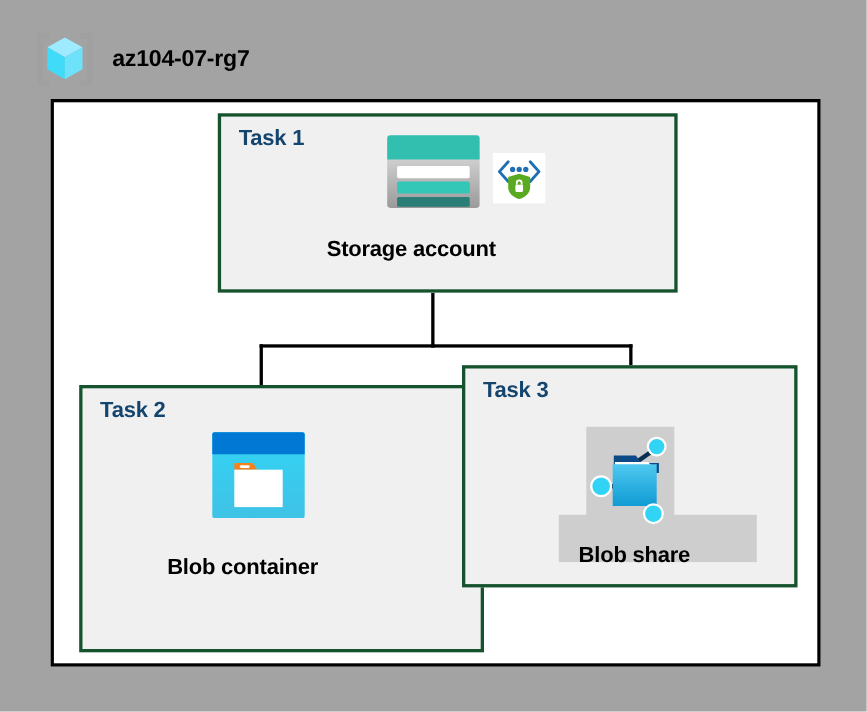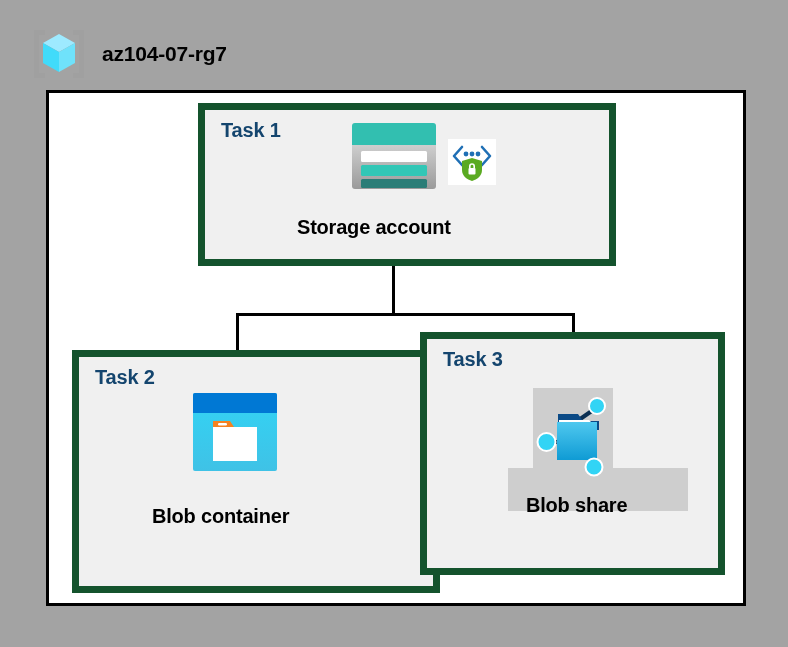--- a/index.html
+++ b/index.html
@@ -50,27 +50,27 @@
     width: 700px;
     height: 516px;
     border: 3px solid #000000;
     box-sizing: border-box;
     background: #ffffff;
   }
 
   
   .task-box {
     position: absolute;
-    border: 7px solid #14532d;
+    border: 3px solid #14532d;
     box-sizing: border-box;
     background: #f0f0f0;
   }
   #task-1 { left: 198px; top: 103px; width: 418px; height: 163px; }
   #task-2 { left: 72px;  top: 350px; width: 368px; height: 243px; }
-  #task-3 { left: 420px; top: 332px; width: 305px; height: 243px; }
+  #task-3 { left: 420px; top: 332px; width: 305px; height: 202px; }
 
   .task-label {
     position: absolute;
     left: 16px;
     top: 9px;
     font-size: 20px;
     font-weight: bold;
     color: #14456e;
     letter-spacing: -0.2px;
   }

